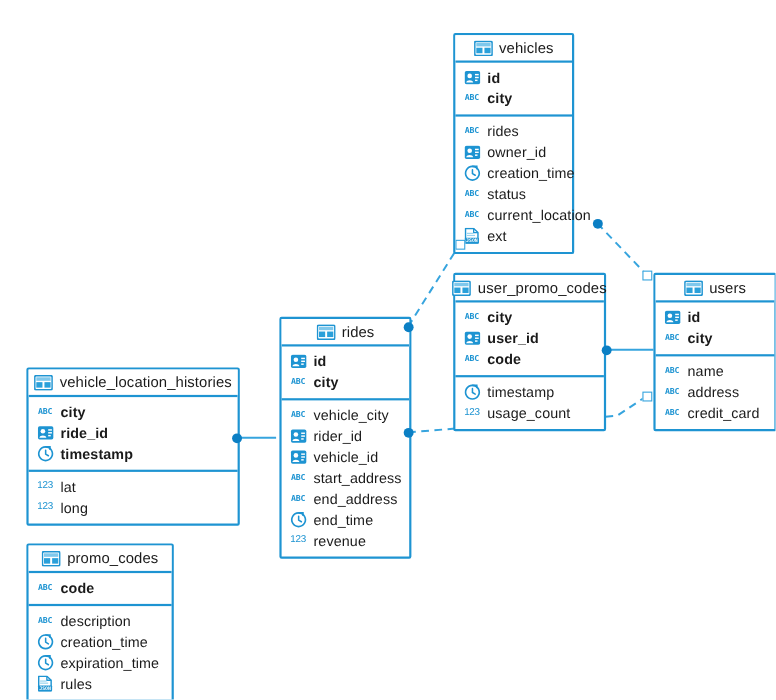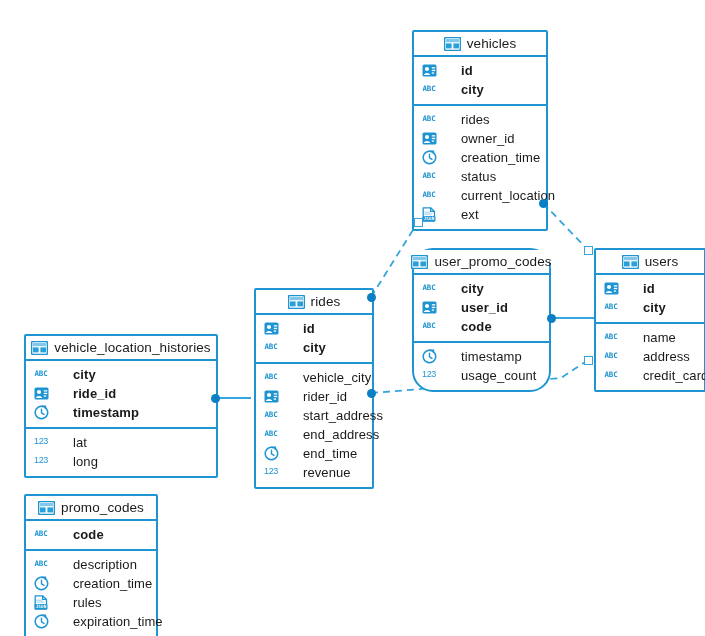--- a/index.html
+++ b/index.html
@@ -62,21 +62,21 @@
   .field-group {
     padding: 4px 0 5px 0;
   }
   .field-group.pk {
     border-bottom: 2px solid #1E94D2;
   }
 
   .field {
     display: flex;
     align-items: center;
-    gap: 24px;
+    gap: 6px;
     height: 19px;
     padding: 0 8px 0 7px;
     white-space: nowrap;
   }
 
   .field-name {
     font-size: 13px;
     color: #1a1a1a;
     letter-spacing: 0.1px;
   }
@@ -148,21 +148,21 @@
 <body>
 
 <div id="canvas">
   <svg id="edges" viewBox="0 0 705 636" width="705" height="636">
       <path d="M371 297 L418 222" fill="none" stroke="#36A4DE" stroke-width="1.8" stroke-dasharray="7 5"></path>
       <path d="M543 203 L588 250" fill="none" stroke="#36A4DE" stroke-width="1.8" stroke-dasharray="7 5"></path>
       <path d="M371 393 L561 378 L588 360" fill="none" stroke="#36A4DE" stroke-width="1.8" stroke-dasharray="7 5"></path>
       <path d="M551 318 L594 318" fill="none" stroke="#36A4DE" stroke-width="1.8"></path>
       <path d="M215 398 L251 398" fill="none" stroke="#36A4DE" stroke-width="1.8"></path>
     </svg>
-<div class="entity" style="left: 412px; top: 30px; width: 136px;">
+<div class="entity" style="left: 412px; top: 30px; width: 110px;">
       <div class="entity-header">
         <span class="ico ico-table">
           <svg width="17" height="14" viewBox="0 0 17 14">
             <rect x="0.5" y="0.5" width="16" height="13" rx="1.5" fill="#ffffff" stroke="#1E94D2" stroke-width="1.6"></rect>
             <rect x="2" y="2" width="13" height="3.2" fill="#7FC8EC"></rect>
             <rect x="2" y="6.4" width="5.6" height="5" fill="#2AA0DA"></rect>
             <rect x="9.4" y="6.4" width="5.6" height="5" fill="#2AA0DA"></rect>
           </svg>
         </span>
         <span class="entity-title">vehicles</span>
@@ -230,21 +230,21 @@
               <rect x="2.4" y="4.6" width="6" height="1.1" fill="#9AD4EF"></rect>
               <rect x="2.4" y="6.5" width="7.4" height="1.1" fill="#9AD4EF"></rect>
               <rect x="0.6" y="9.1" width="12.8" height="5.2" rx="0.8" fill="#1E94D2"></rect>
               <text x="7" y="13.1" font-family="DejaVu Sans Mono, monospace" font-size="4.4" font-weight="bold" fill="#ffffff" text-anchor="middle">JSON</text>
             </svg>
           </span>
           <span class="field-name">ext</span>
         </div>
       </div>
     </div>
-    <div class="entity" style="left: 412px; top: 248px; width: 139px; border-radius: 21px;">
+    <div class="entity" style="left: 412px; top: 248px; width: 139px;">
       <div class="entity-header">
         <span class="ico ico-table">
           <svg width="17" height="14" viewBox="0 0 17 14">
             <rect x="0.5" y="0.5" width="16" height="13" rx="1.5" fill="#ffffff" stroke="#1E94D2" stroke-width="1.6"></rect>
             <rect x="2" y="2" width="13" height="3.2" fill="#7FC8EC"></rect>
             <rect x="2" y="6.4" width="5.6" height="5" fill="#2AA0DA"></rect>
             <rect x="9.4" y="6.4" width="5.6" height="5" fill="#2AA0DA"></rect>
           </svg>
         </span>
         <span class="entity-title">user_promo_codes</span>
@@ -378,20 +378,33 @@
               <circle cx="5" cy="5" r="2.1" fill="#ffffff"></circle>
               <path d="M1.8 11 C2.3 8.2 7.7 8.2 8.2 11 Z" fill="#ffffff"></path>
               <rect x="9.8" y="3.2" width="3.4" height="1.3" fill="#ffffff"></rect>
               <rect x="9.8" y="5.8" width="3.4" height="1.3" fill="#ffffff"></rect>
               <rect x="9.8" y="8.4" width="2.3" height="1.3" fill="#ffffff"></rect>
             </svg>
           </span>
           <span class="field-name">rider_id</span>
         </div>
         <div class="field">
+          <span class="ico">
+            <svg width="15" height="13" viewBox="0 0 15 13">
+              <rect x="0.5" y="0.5" width="14" height="12" rx="1.6" fill="#1E94D2"></rect>
+              <circle cx="5" cy="5" r="2.1" fill="#ffffff"></circle>
+              <path d="M1.8 11 C2.3 8.2 7.7 8.2 8.2 11 Z" fill="#ffffff"></path>
+              <rect x="9.8" y="3.2" width="3.4" height="1.3" fill="#ffffff"></rect>
+              <rect x="9.8" y="5.8" width="3.4" height="1.3" fill="#ffffff"></rect>
+              <rect x="9.8" y="8.4" width="2.3" height="1.3" fill="#ffffff"></rect>
+            </svg>
+          </span>
+          <span class="field-name">vehicle_id</span>
+        </div>
+        <div class="field">
           <span class="ico ico-abc">ABC</span>
           <span class="field-name">start_address</span>
         </div>
         <div class="field">
           <span class="ico ico-abc">ABC</span>
           <span class="field-name">end_address</span>
         </div>
         <div class="field">
           <span class="ico">
             <svg width="15" height="15" viewBox="0 0 15 15">
@@ -488,40 +501,40 @@
             <svg width="15" height="15" viewBox="0 0 15 15">
               <path d="M7.5 1.3 A6.2 6.2 0 1 1 7.4 1.3" fill="none" stroke="#1E94D2" stroke-width="1.5"></path>
               <path d="M7.5 1.3 L11.4 1.3 L11.4 3.3" fill="none" stroke="#1E94D2" stroke-width="1.5" stroke-linecap="round"></path>
               <path d="M7.5 4.3 L7.5 7.8 L10 9.3" fill="none" stroke="#1E94D2" stroke-width="1.4" stroke-linecap="round"></path>
             </svg>
           </span>
           <span class="field-name">creation_time</span>
         </div>
         <div class="field">
           <span class="ico">
+            <svg width="15" height="15" viewBox="0 0 15 15">
+              <path d="M7.5 1.3 A6.2 6.2 0 1 1 7.4 1.3" fill="none" stroke="#1E94D2" stroke-width="1.5"></path>
+              <path d="M7.5 1.3 L11.4 1.3 L11.4 3.3" fill="none" stroke="#1E94D2" stroke-width="1.5" stroke-linecap="round"></path>
+              <path d="M7.5 4.3 L7.5 7.8 L10 9.3" fill="none" stroke="#1E94D2" stroke-width="1.4" stroke-linecap="round"></path>
+            </svg>
+          </span>
+          <span class="field-name">expiration_time</span>
+        </div>
+        <div class="field">
+          <span class="ico">
             <svg width="14" height="15" viewBox="0 0 14 15">
               <path d="M1.2 0.8 H8.6 L12.5 4.4 V14 H1.2 Z" fill="#ffffff" stroke="#1E94D2" stroke-width="1.3" stroke-linejoin="round"></path>
               <path d="M8.6 0.8 V4.4 H12.5" fill="none" stroke="#1E94D2" stroke-width="1.2"></path>
               <rect x="2.4" y="4.6" width="6" height="1.1" fill="#9AD4EF"></rect>
               <rect x="2.4" y="6.5" width="7.4" height="1.1" fill="#9AD4EF"></rect>
               <rect x="0.6" y="9.1" width="12.8" height="5.2" rx="0.8" fill="#1E94D2"></rect>
               <text x="7" y="13.1" font-family="DejaVu Sans Mono, monospace" font-size="4.4" font-weight="bold" fill="#ffffff" text-anchor="middle">JSON</text>
             </svg>
           </span>
           <span class="field-name">rules</span>
-        </div>
-        <div class="field">
-          <span class="ico">
-            <svg width="15" height="15" viewBox="0 0 15 15">
-              <path d="M7.5 1.3 A6.2 6.2 0 1 1 7.4 1.3" fill="none" stroke="#1E94D2" stroke-width="1.5"></path>
-              <path d="M7.5 1.3 L11.4 1.3 L11.4 3.3" fill="none" stroke="#1E94D2" stroke-width="1.5" stroke-linecap="round"></path>
-              <path d="M7.5 4.3 L7.5 7.8 L10 9.3" fill="none" stroke="#1E94D2" stroke-width="1.4" stroke-linecap="round"></path>
-            </svg>
-          </span>
-          <span class="field-name">expiration_time</span>
         </div>
       </div>
     </div>
     <div class="dot" style="left: 371px; top: 297px;"></div>
     <div class="sq" style="left: 418px; top: 222px;"></div>
     <div class="dot" style="left: 543px; top: 203px;"></div>
     <div class="sq" style="left: 588px; top: 250px;"></div>
     <div class="dot" style="left: 371px; top: 393px;"></div>
     <div class="sq" style="left: 588px; top: 360px;"></div>
     <div class="dot" style="left: 551px; top: 318px;"></div>

